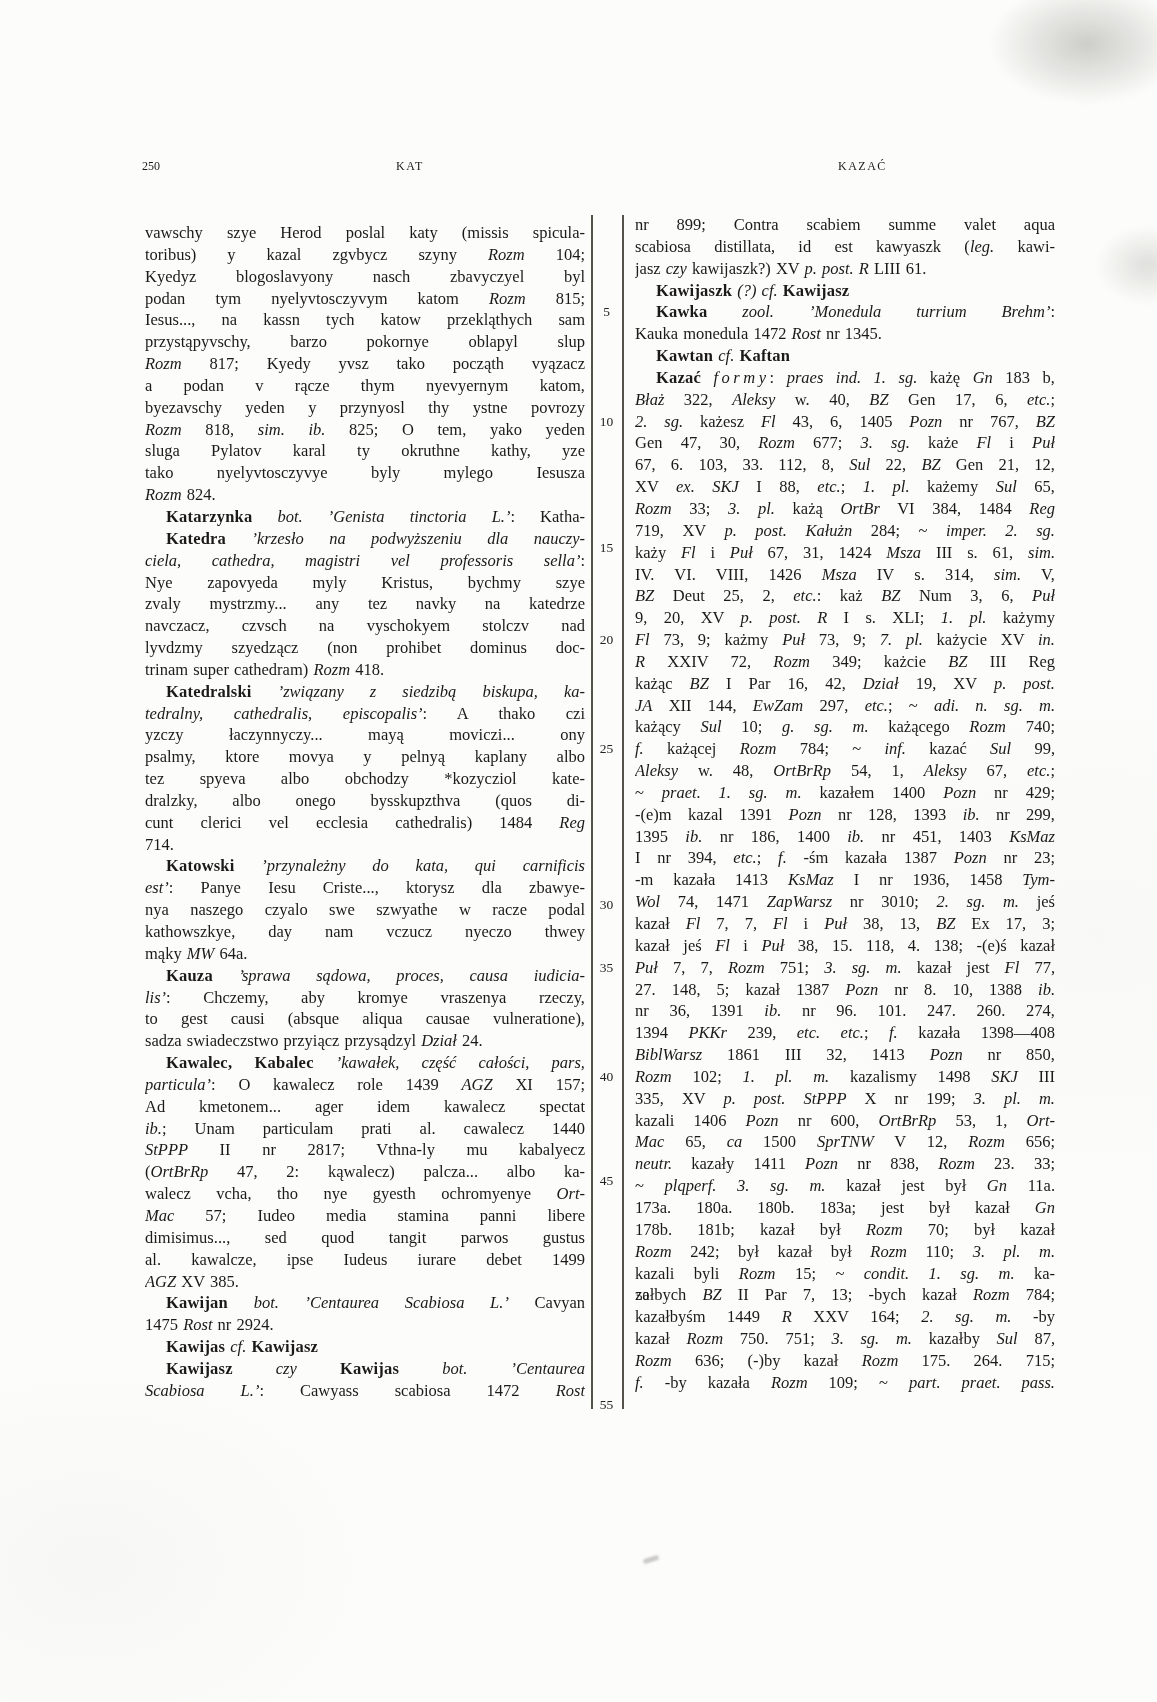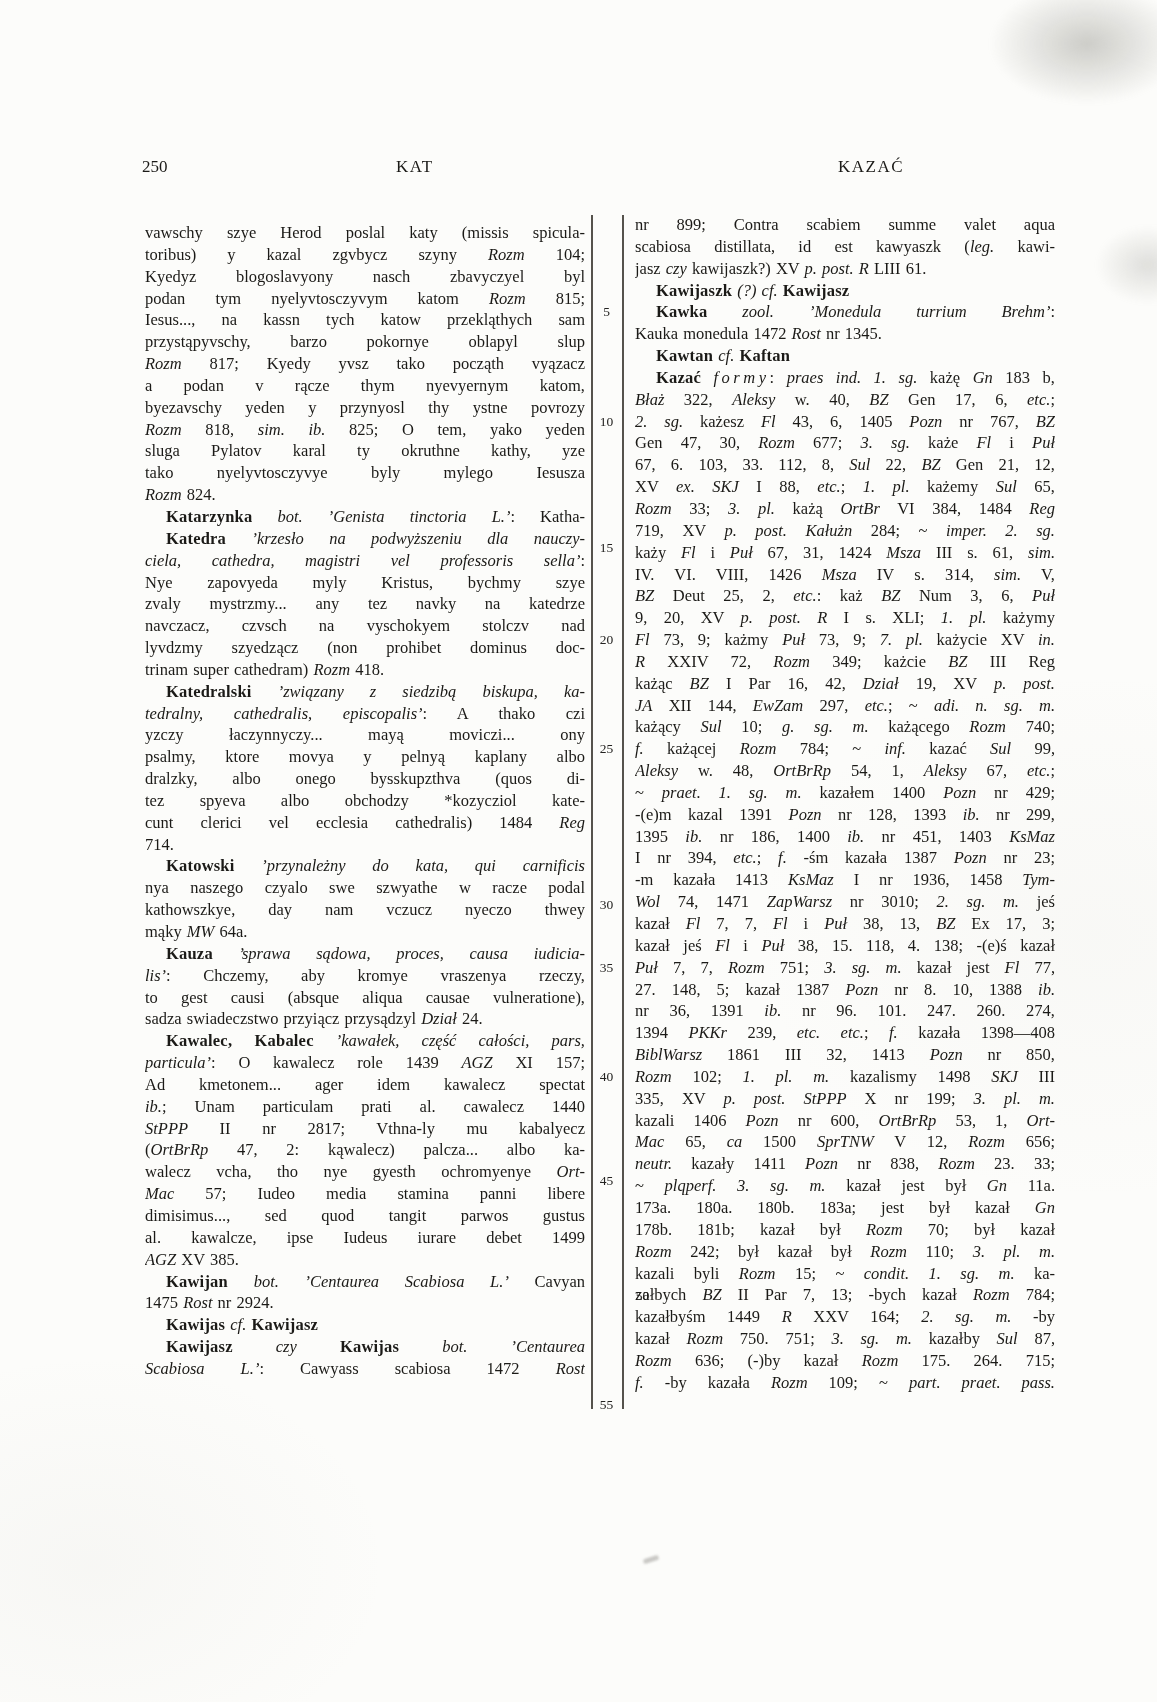--- a/index.html
+++ b/index.html
@@ -11,21 +11,21 @@
     color:#1b1a17;
     overflow:hidden;
   }
   
   .page::before{
     content:"";position:absolute;inset:0;pointer-events:none;
     background:
       radial-gradient(ellipse 420px 300px at 8% 92%, rgba(180,178,168,0.07), rgba(180,178,168,0) 70%),
       radial-gradient(ellipse 500px 380px at 95% 55%, rgba(180,178,168,0.05), rgba(180,178,168,0) 70%);
   }
-  .hdr{position:absolute;top:158px;font-size:17px;line-height:17px;white-space:nowrap;}
+  .hdr{position:absolute;top:158px;font-size:12px;line-height:17px;white-space:nowrap;}
   .hdr.caps{letter-spacing:1.5px;}
   .col{position:absolute;top:214px;}
   #col-left{left:145px;width:440px;margin-top:8px;}
   #col-right{left:635px;width:420px;}
   .line{
     height:21.85px;line-height:21.85px;font-size:16.5px;
     text-align:justify;text-align-last:justify;
     overflow:hidden;white-space:normal;word-spacing:1px;
   }
   .line.end{text-align-last:left;}
@@ -89,25 +89,26 @@
       <div class="line"><i>ciela, cathedra, magistri vel professoris sella’</i>:</div>
       <div class="line">Nye zapovyeda myly Kristus, bychmy szye</div>
       <div class="line">zvaly mystrzmy... any tez navky na katedrze</div>
       <div class="line">navczacz, czvsch na vyschokyem stolczv nad</div>
       <div class="line">lyvdzmy szyedzącz (non prohibet dominus doc-</div>
       <div class="line end">trinam super cathedram) <i>Rozm</i> 418.</div>
       <div class="line ind"><b>Katedralski</b> <i>’związany z siedzibą biskupa, ka-</i></div>
       <div class="line"><i>tedralny, cathedralis, episcopalis’</i>: A thako czi</div>
       <div class="line">yzczy łaczynnyczy... mayą moviczi... ony</div>
       <div class="line">psalmy, ktore movya y pelnyą kaplany albo</div>
+      <div class="line">tez spyeva albo obchodzy *kozycziol kate-</div>
       <div class="line">dralzky, albo onego bysskupzthva (quos di-</div>
-      <div class="line">tez spyeva albo obchodzy *kozycziol kate-</div>
       <div class="line">cunt clerici vel ecclesia cathedralis) 1484 <i>Reg</i></div>
       <div class="line end">714.</div>
       <div class="line ind"><b>Katowski</b> <i>’przynależny do kata, qui carnificis</i></div>
+      <div class="line"><i>est’</i>: Panye Iesu Criste..., ktorysz dla zbawye-</div>
       <div class="line">nya naszego czyalo swe szwyathe w racze podal</div>
       <div class="line">kathowszkye, day nam vczucz nyeczo thwey</div>
       <div class="line end">mąky <i>MW</i> 64a.</div>
       <div class="line ind"><b>Kauza</b> <i>’sprawa sądowa, proces, causa iudicia-</i></div>
       <div class="line"><i>lis’</i>: Chczemy, aby kromye vraszenya rzeczy,</div>
       <div class="line">to gest causi (absque aliqua causae vulneratione),</div>
       <div class="line end">sadza swiadeczstwo przyiącz przysądzyl <i>Dział</i> 24.</div>
       <div class="line ind"><b>Kawalec, Kabalec</b> <i>’kawałek, część całości, pars,</i></div>
       <div class="line"><i>particula’</i>: O kawalecz role 1439 <i>AGZ</i> XI 157;</div>
       <div class="line">Ad kmetonem... ager idem kawalecz spectat</div>

